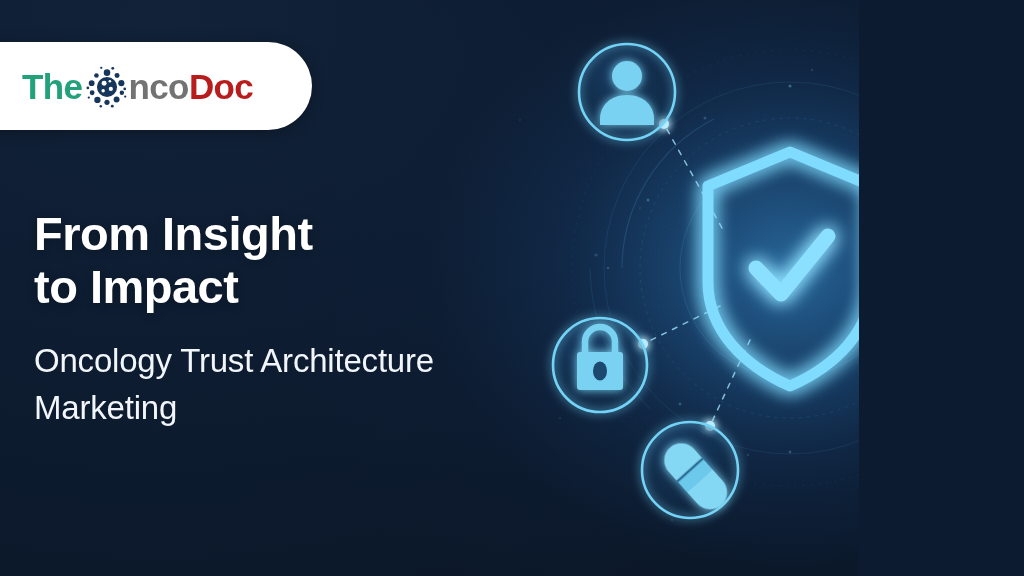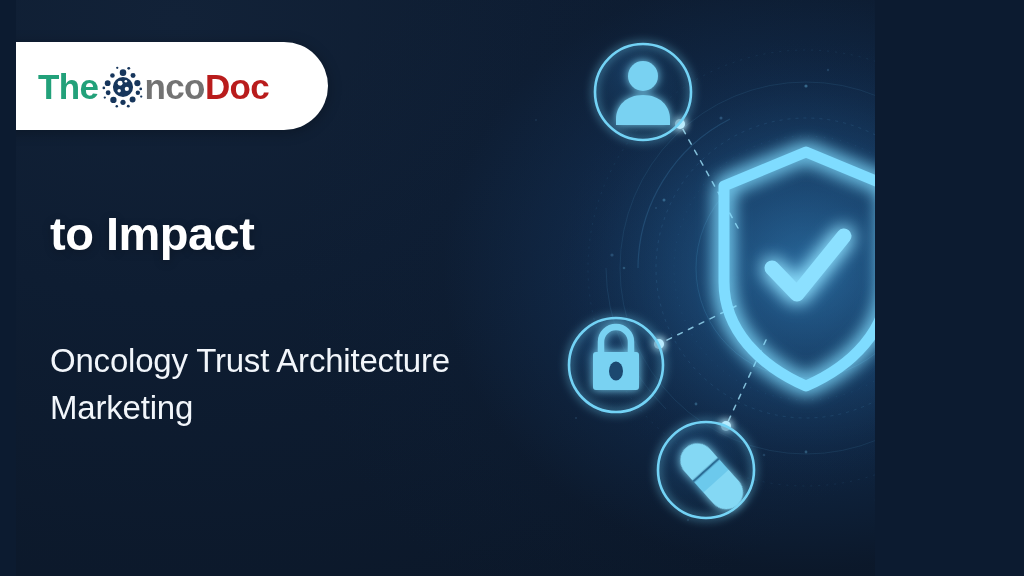--- a/index.html
+++ b/index.html
@@ -8,21 +8,20 @@
 
   .banner {
     position:relative;
     width:859px; height:576px;
     font-family:"Liberation Sans", sans-serif;
     overflow:hidden;
     background:
       radial-gradient(ellipse 520px 430px at 790px 268px, rgba(33,100,165,0.55) 0%, rgba(24,70,125,0.30) 42%, rgba(16,44,82,0.06) 70%, rgba(0,0,0,0) 100%),
       radial-gradient(ellipse 900px 700px at 160px 20px, #122238 0%, #0e1d32 40%, #0b1728 100%),
       linear-gradient(145deg, #101f38 0%, #0d2041 40%, #0a1a2f 100%);
-    margin-left: 16px;
   }
 
   
   .dust { position:absolute; inset:0; pointer-events:none; opacity:.55; }
 
   
   .logo-pill {
     position:absolute; left:-26px; top:42px;
     width:338px; height:88px;
     background:#ffffff;
@@ -118,20 +117,21 @@
           <circle cx="27" cy="18" r="1.4"></circle>
         </g>
       </svg>
 
       <span class="logo-text logo-nco">nco</span>
       <span class="logo-text logo-doc">Doc</span>
     </div>
   </div>
 
   <div class="headline">
+    <div>From Insight</div>
     <div>to Impact</div>
   </div>
 
   <div class="subhead">
     <div>Oncology Trust Architecture</div>
     <div>Marketing</div>
   </div>
 
   <div class="graphic">
   <svg width="526" height="576" viewBox="0 0 526 576">

